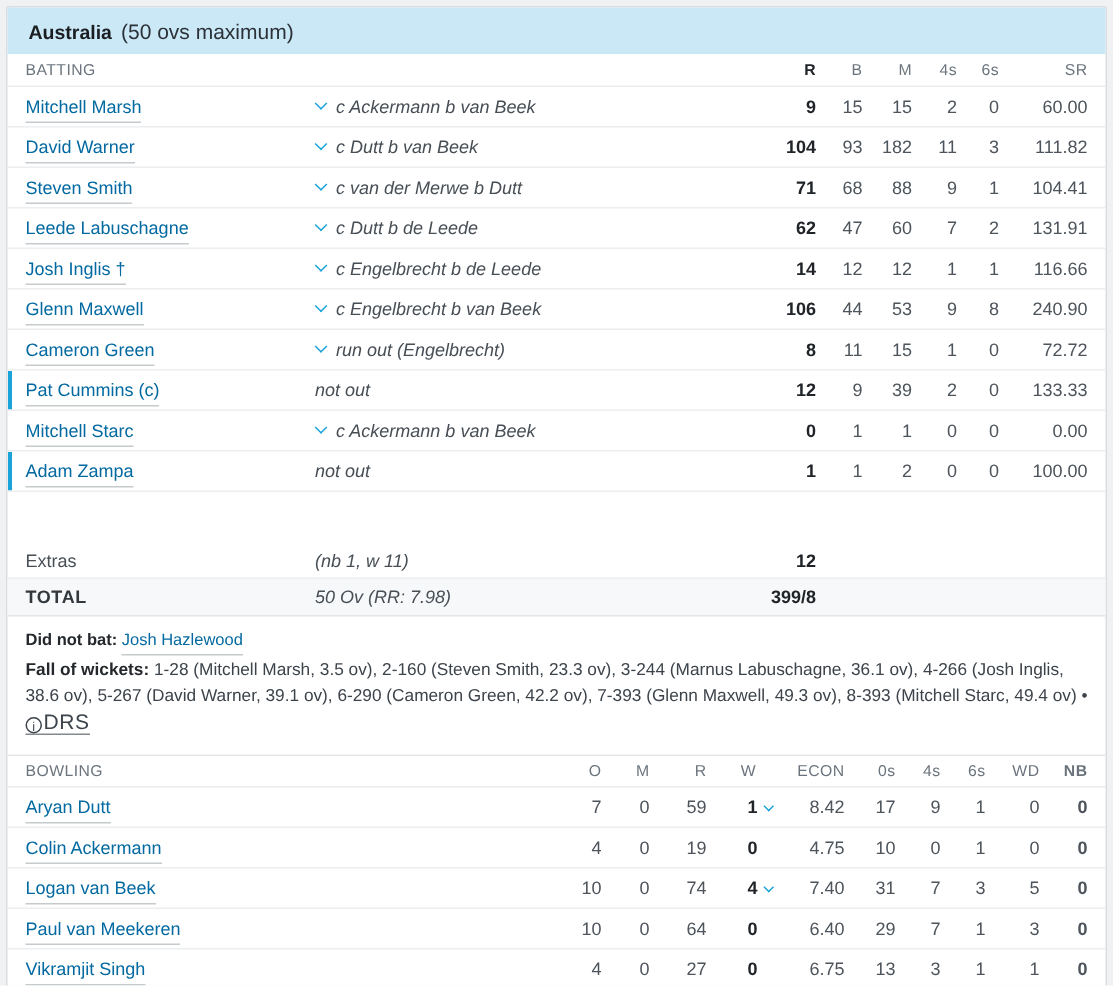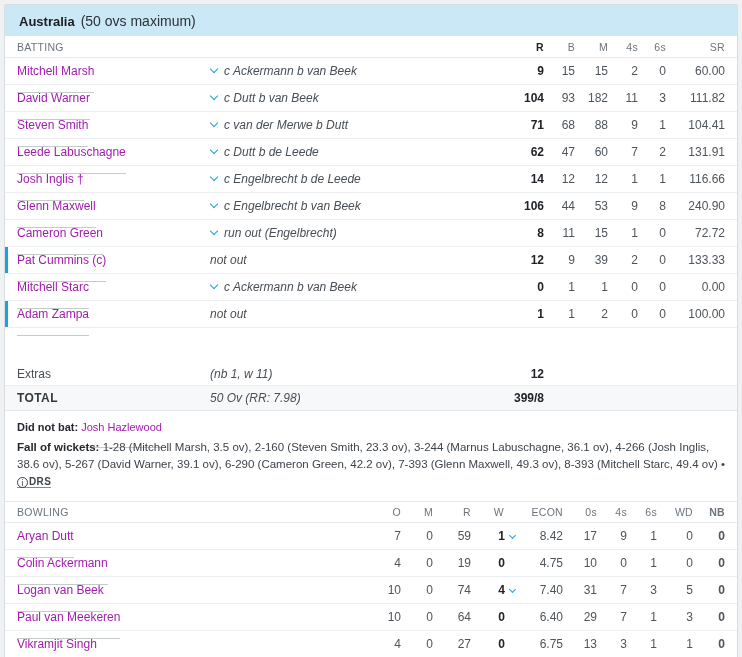--- a/index.html
+++ b/index.html
@@ -57,23 +57,23 @@
   .c-dis  { flex: 1; color: #474e55; display: flex; align-items: center; font-style: italic; }
   .num    { text-align: right; color: #4d545b; }
   .c-r    { width: 52px; font-weight: bold; color: #202428; white-space: nowrap; }
   .c-b    { width: 31px; }
   .c-m    { width: 33px; }
   .c-4s   { width: 30px; }
   .c-6s   { width: 28px; }
   .c-sr   { width: 59px; }
 
   .player-link {
-    color: #a21caf;
+    color: #0369a1;
     border-bottom: 1px solid #c5cacd;
-    padding-bottom: 14px;
+    padding-bottom: 3px;
     cursor: pointer;
     white-space: nowrap;
   }
 
   .chev {
     display: inline-block;
     width: 6px; height: 6px;
     border-right: 1.5px solid var(--accent, #19a3d9);
     border-bottom: 1.5px solid var(--accent, #19a3d9);
     transform: rotate(45deg);
@@ -112,21 +112,21 @@
     width: 11px; height: 11px;
     border: 1px solid #3c434a;
     border-radius: 50%;
     font-size: 8.5px;
     line-height: 10px;
     text-align: center;
     vertical-align: -1px;
     margin-right: 1px;
     font-style: normal;
   }
-  .drs-text { font-size: 10px; font-weight: bold; letter-spacing: .4px; }
+  .drs-text { font-size: 14px; font-weight: normal; letter-spacing: .4px; }
 
   
   .b-name { flex: 1; }
   .c-o    { width: 30px; }
   .c-bm   { width: 32px; }
   .c-br   { width: 38px; }
   .c-w    {
     width: 44px;
     display: flex;
     justify-content: flex-end;

